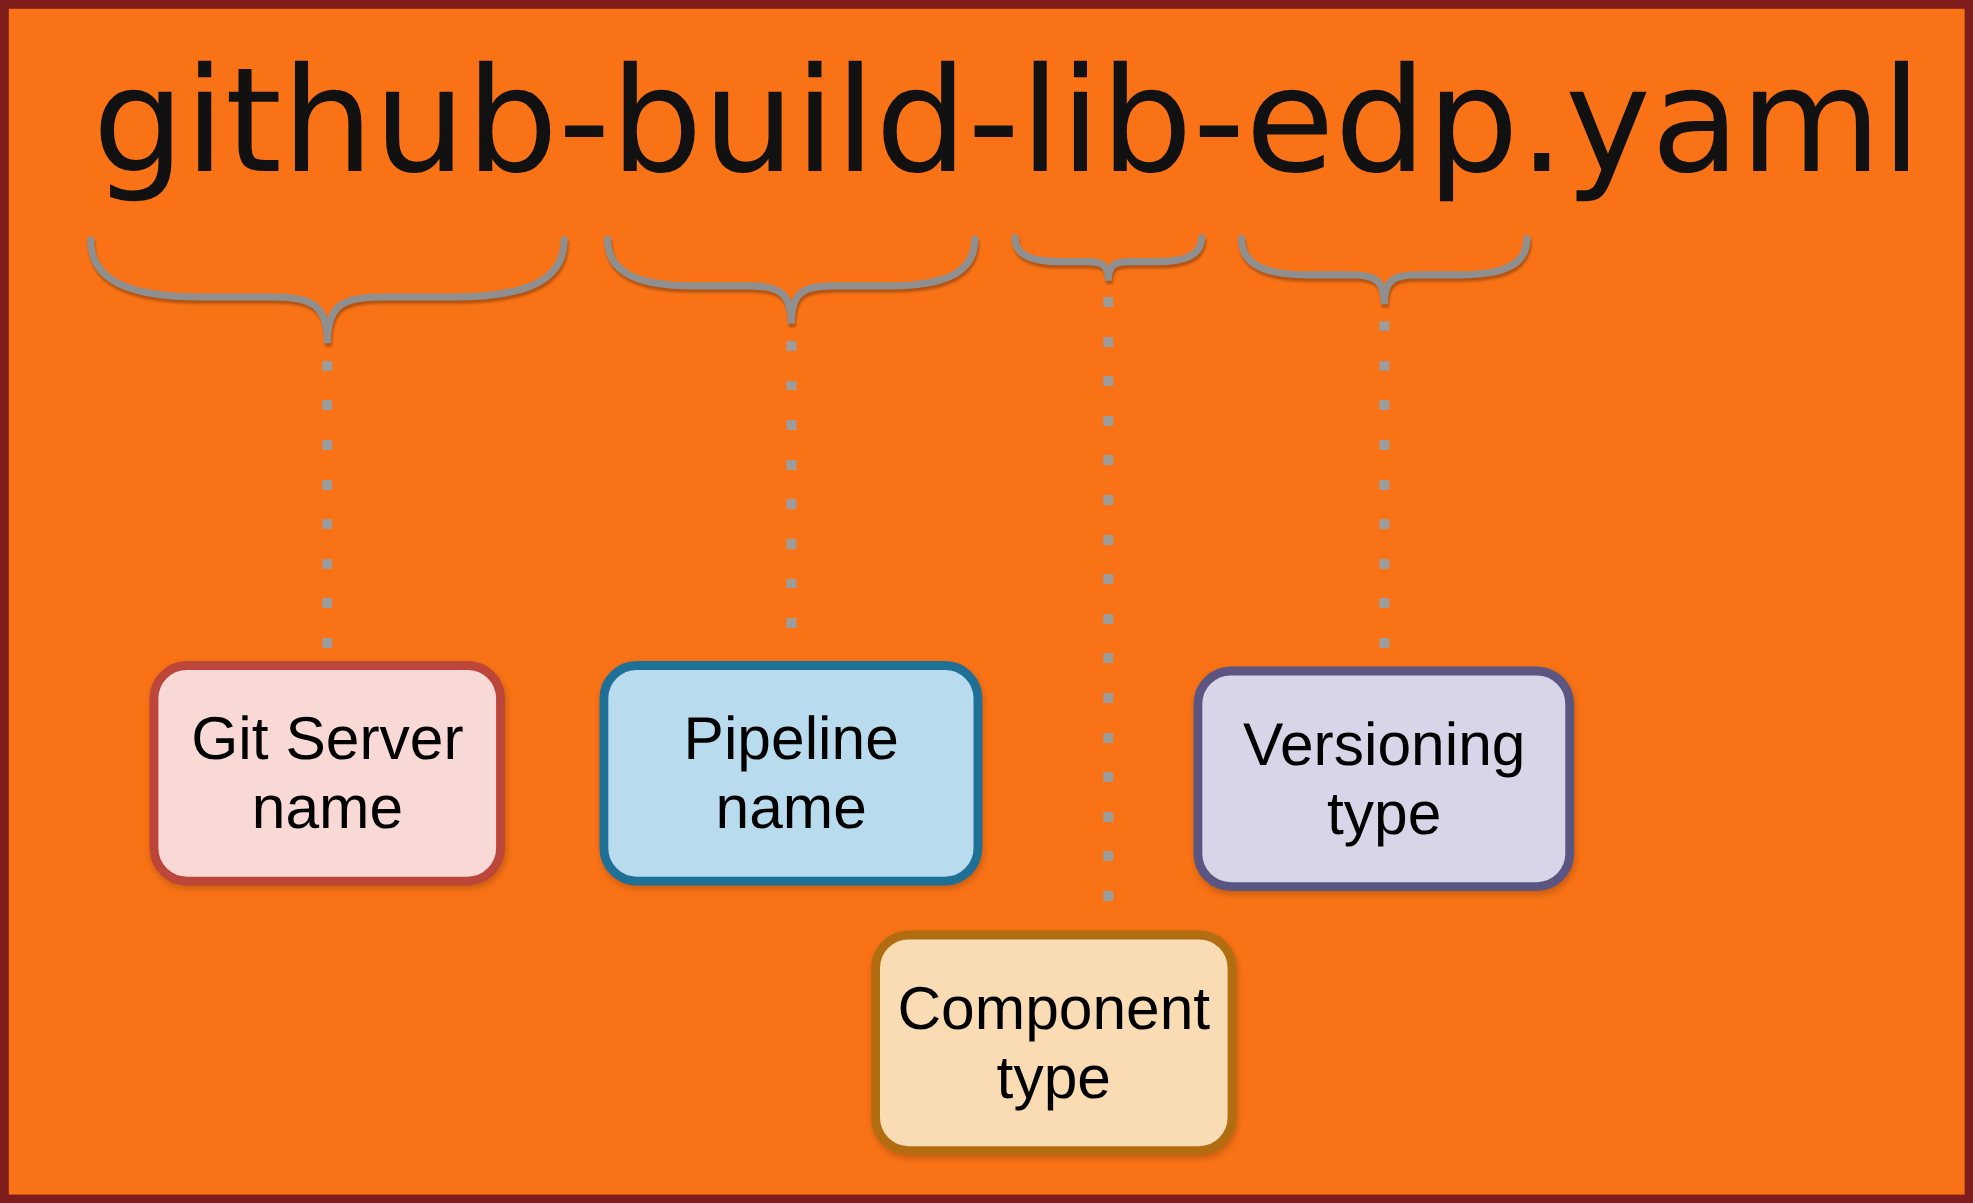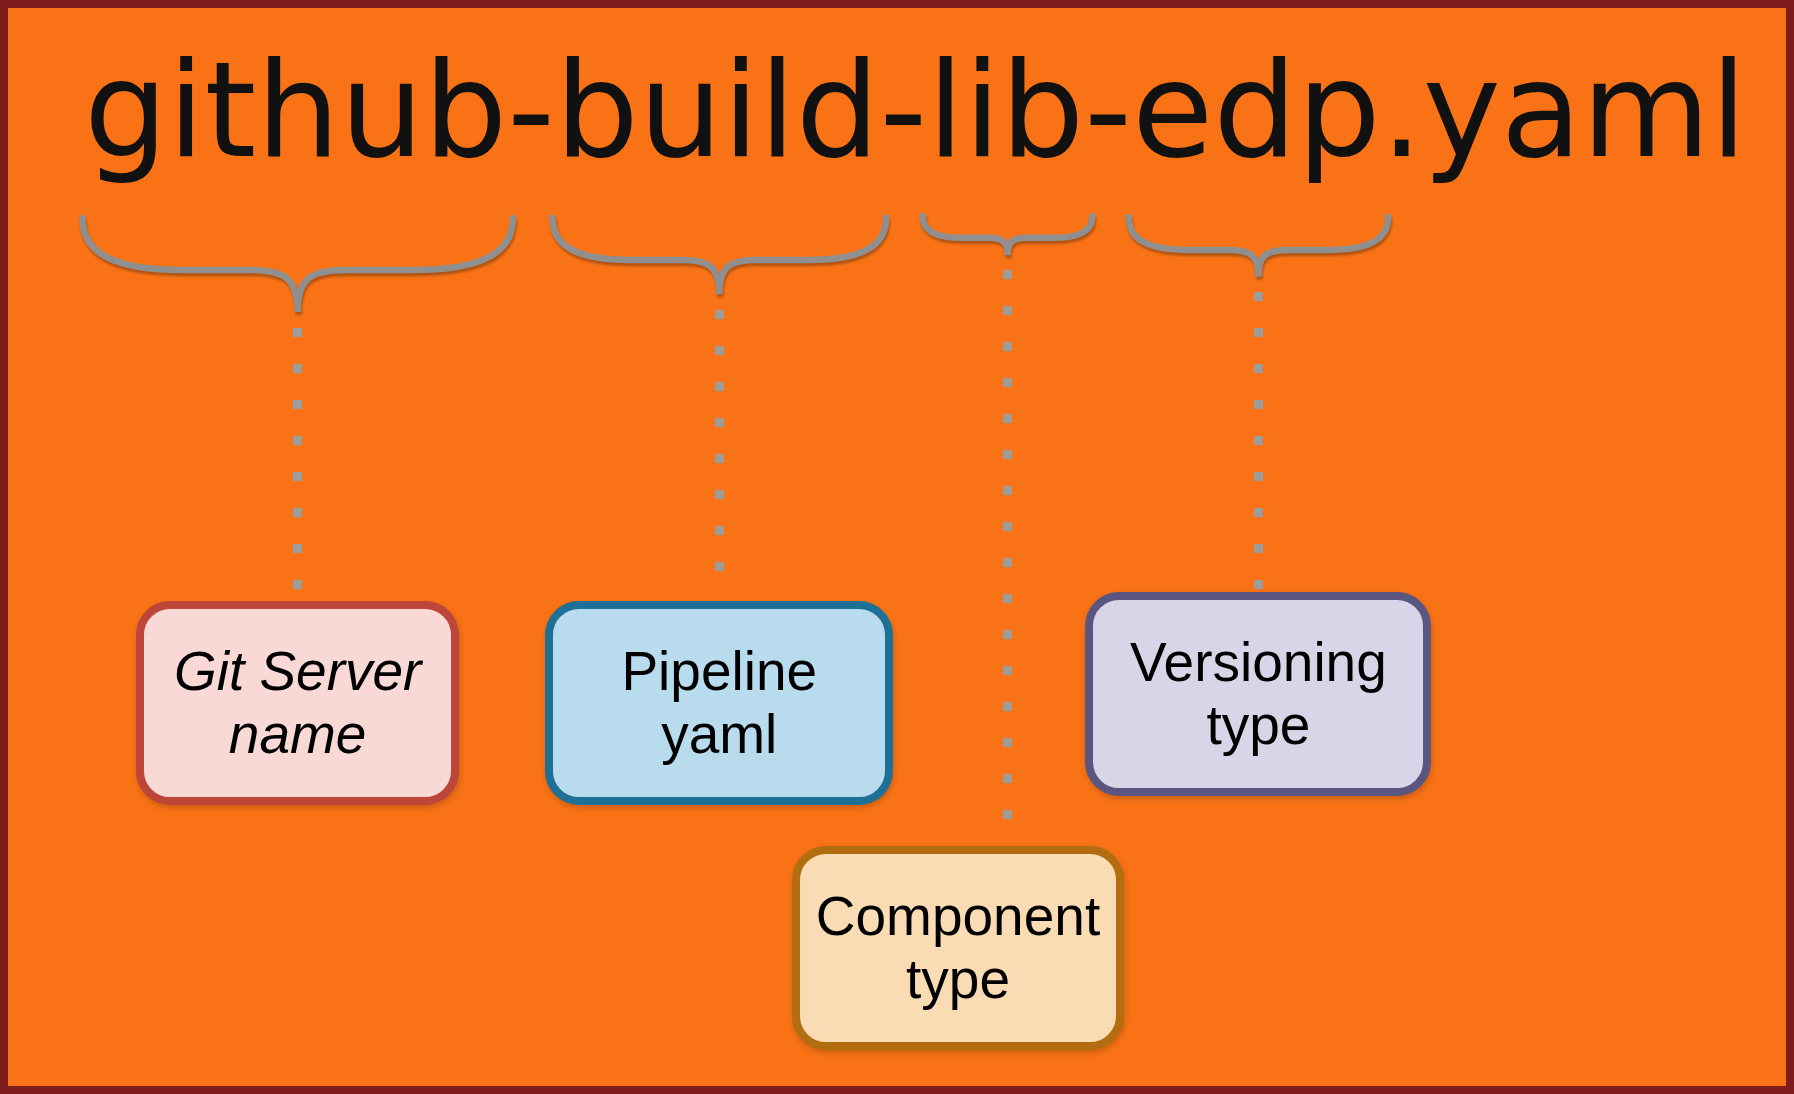--- a/index.html
+++ b/index.html
@@ -55,38 +55,38 @@
 </head>
 <body>
 
 <div class="stage">
   <div class="title" id="filename-title" aria-label="github-build-lib-edp.yaml"><span>github</span><span>-</span><span>build</span><span>-</span><span>lib</span><span>-</span><span>edp</span><span>.yaml</span></div>
   <div id="annotations">
       <svg class="brace" viewBox="0 0 100 100" preserveAspectRatio="none" style="left: 70px; top: 207px; width: 439.328px; height: 100px;">
         <path d="M 1 3 C 1 38 8 55 24 55 L 39 55 C 47 55 50 63 50 97 C 50 63 53 55 61 55 L 76 55 C 92 55 99 38 99 3" fill="none" stroke="#8f8f8f" stroke-width="6.5" stroke-linecap="round" vector-effect="non-scaling-stroke"></path>
       </svg>
       <div class="dots" style="left: 285.164px; top: 320px; height: 264px; background: repeating-linear-gradient(rgb(156, 156, 156) 0px, rgb(156, 156, 156) 9px, transparent 9px, transparent 36px);"></div>
-      <div class="label-box" style="left: 128.164px; top: 593px; width: 323px; background: rgb(248, 217, 214); border-color: rgb(188, 70, 57); font-style: italic;">
+      <div class="label-box" style="left: 128.164px; top: 593px; width: 323px; background: rgb(248, 217, 214); border-color: rgb(188, 70, 57);">
         <span style="color: rgb(0, 0, 0);">Git Server name</span>
       </div>
       <svg class="brace" viewBox="0 0 100 100" preserveAspectRatio="none" style="left: 540.969px; top: 207px; width: 340.594px; height: 81.7425px;">
         <path d="M 1 3 C 1 38 8 55 24 55 L 39 55 C 47 55 50 63 50 97 C 50 63 53 55 61 55 L 76 55 C 92 55 99 38 99 3" fill="none" stroke="#8f8f8f" stroke-width="6.5" stroke-linecap="round" vector-effect="non-scaling-stroke"></path>
       </svg>
       <div class="dots" style="left: 706.766px; top: 301.743px; height: 282.257px; background: repeating-linear-gradient(rgb(156, 156, 156) 0px, rgb(156, 156, 156) 9px, transparent 9px, transparent 36px);"></div>
       <div class="label-box" style="left: 537.266px; top: 593px; width: 348px; background: rgb(184, 220, 238); border-color: rgb(31, 112, 150);">
-        <span style="color: rgb(0, 0, 0);">Pipeline yaml</span>
+        <span style="color: rgb(0, 0, 0);">Pipeline name</span>
       </div>
       <svg class="brace" viewBox="0 0 100 100" preserveAspectRatio="none" style="left: 913.203px; top: 207px; width: 173.141px; height: 41.5538px;">
         <path d="M 1 3 C 1 38 8 55 24 55 L 39 55 C 47 55 50 63 50 97 C 50 63 53 55 61 55 L 76 55 C 92 55 99 38 99 3" fill="none" stroke="#8f8f8f" stroke-width="6.5" stroke-linecap="round" vector-effect="non-scaling-stroke"></path>
       </svg>
       <div class="dots" style="left: 995.273px; top: 261.554px; height: 567.446px; background: repeating-linear-gradient(rgb(156, 156, 156) 0px, rgb(156, 156, 156) 9px, transparent 9px, transparent 36px);"></div>
       <div class="label-box" style="left: 784px; top: 838px; width: 332px; background: rgb(250, 220, 180); border-color: rgb(178, 109, 17);">
         <span style="color: rgb(0, 0, 0);">Component type</span>
       </div>
       <svg class="brace" viewBox="0 0 100 100" preserveAspectRatio="none" style="left: 1117.98px; top: 207px; width: 264.797px; height: 63.5512px;">
         <path d="M 1 3 C 1 38 8 55 24 55 L 39 55 C 47 55 50 63 50 97 C 50 63 53 55 61 55 L 76 55 C 92 55 99 38 99 3" fill="none" stroke="#8f8f8f" stroke-width="6.5" stroke-linecap="round" vector-effect="non-scaling-stroke"></path>
       </svg>
       <div class="dots" style="left: 1245.88px; top: 283.551px; height: 300.449px; background: repeating-linear-gradient(rgb(156, 156, 156) 0px, rgb(156, 156, 156) 9px, transparent 9px, transparent 36px);"></div>
-      <div class="label-box" style="left: 1077.38px; top: 584px; width: 346px; background: rgb(216, 213, 232); border-color: rgb(91, 86, 129);">
+      <div class="label-box" style="left: 1077.38px; top: 598px; width: 346px; background: rgb(216, 213, 232); border-color: rgb(91, 86, 129);">
         <span style="color: rgb(0, 0, 0);">Versioning type</span>
       </div>
     </div>
 </div>
 
 </body></html>

